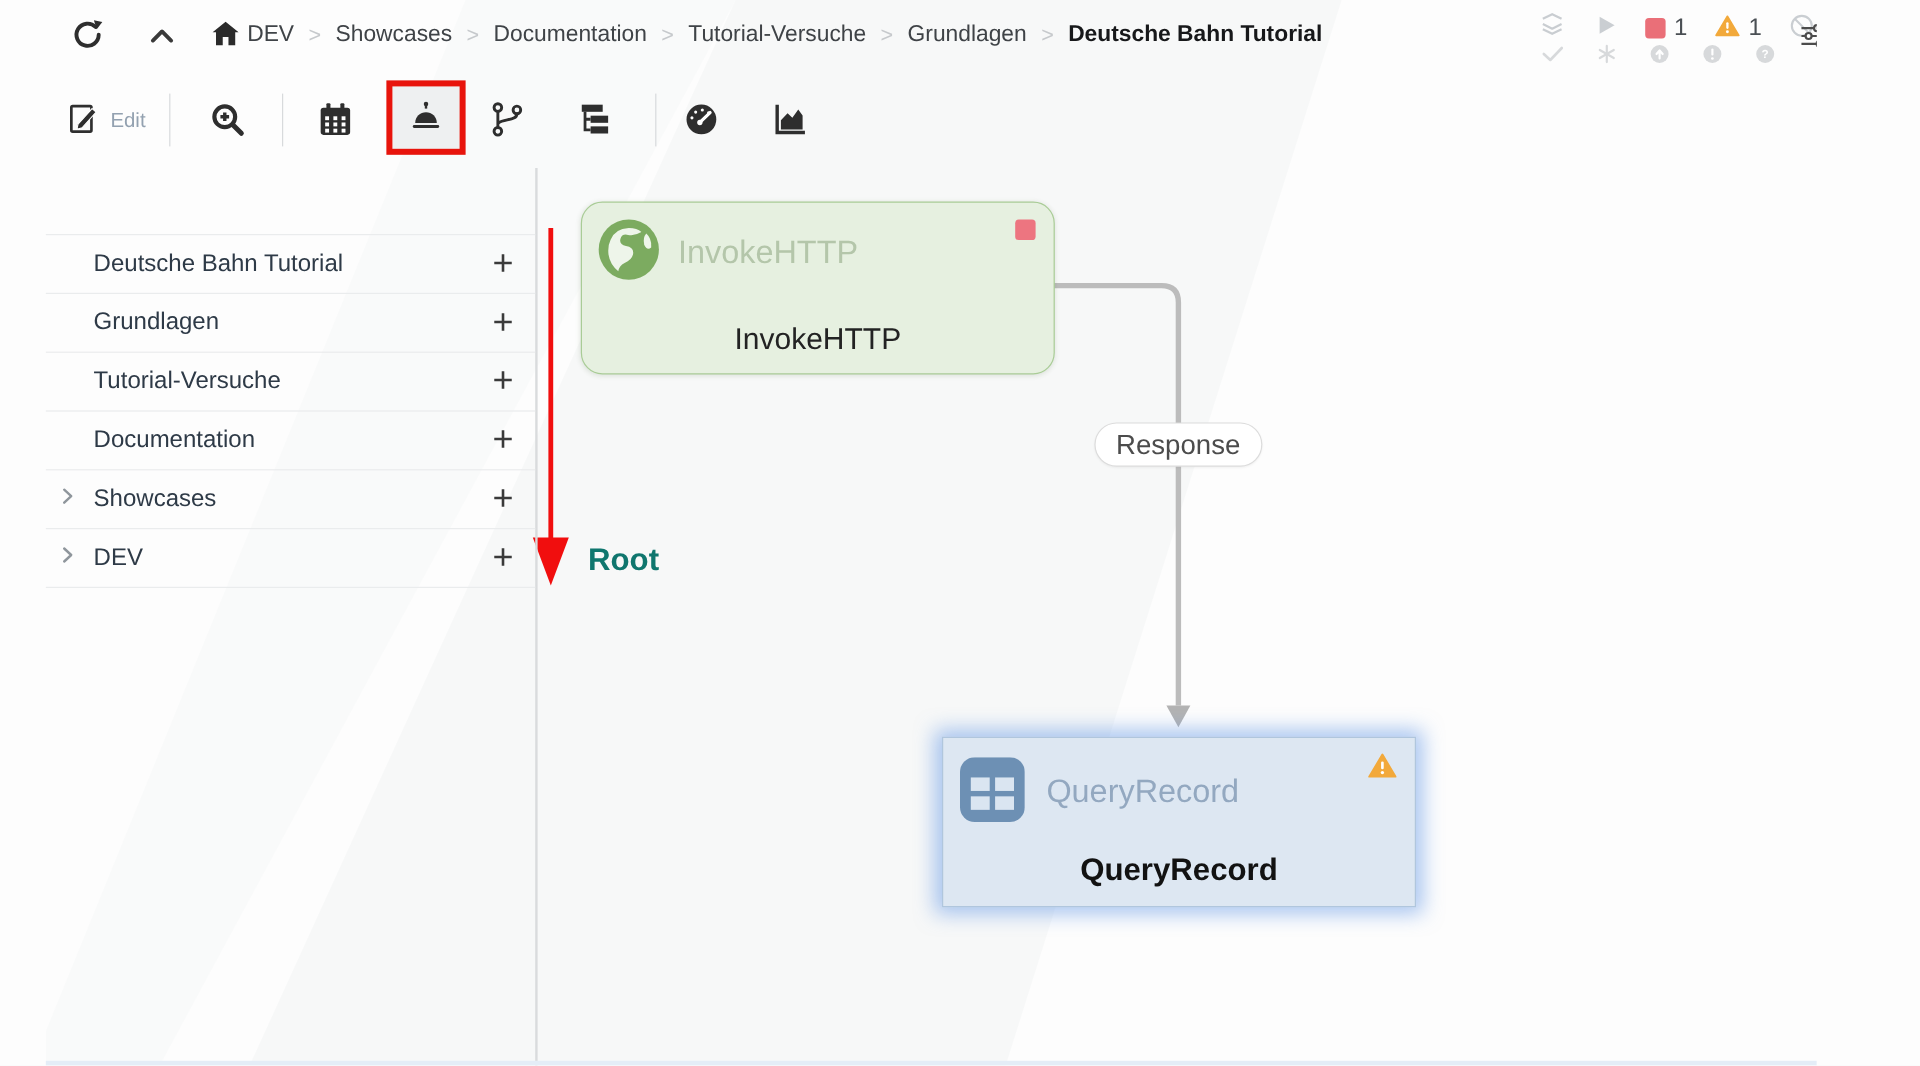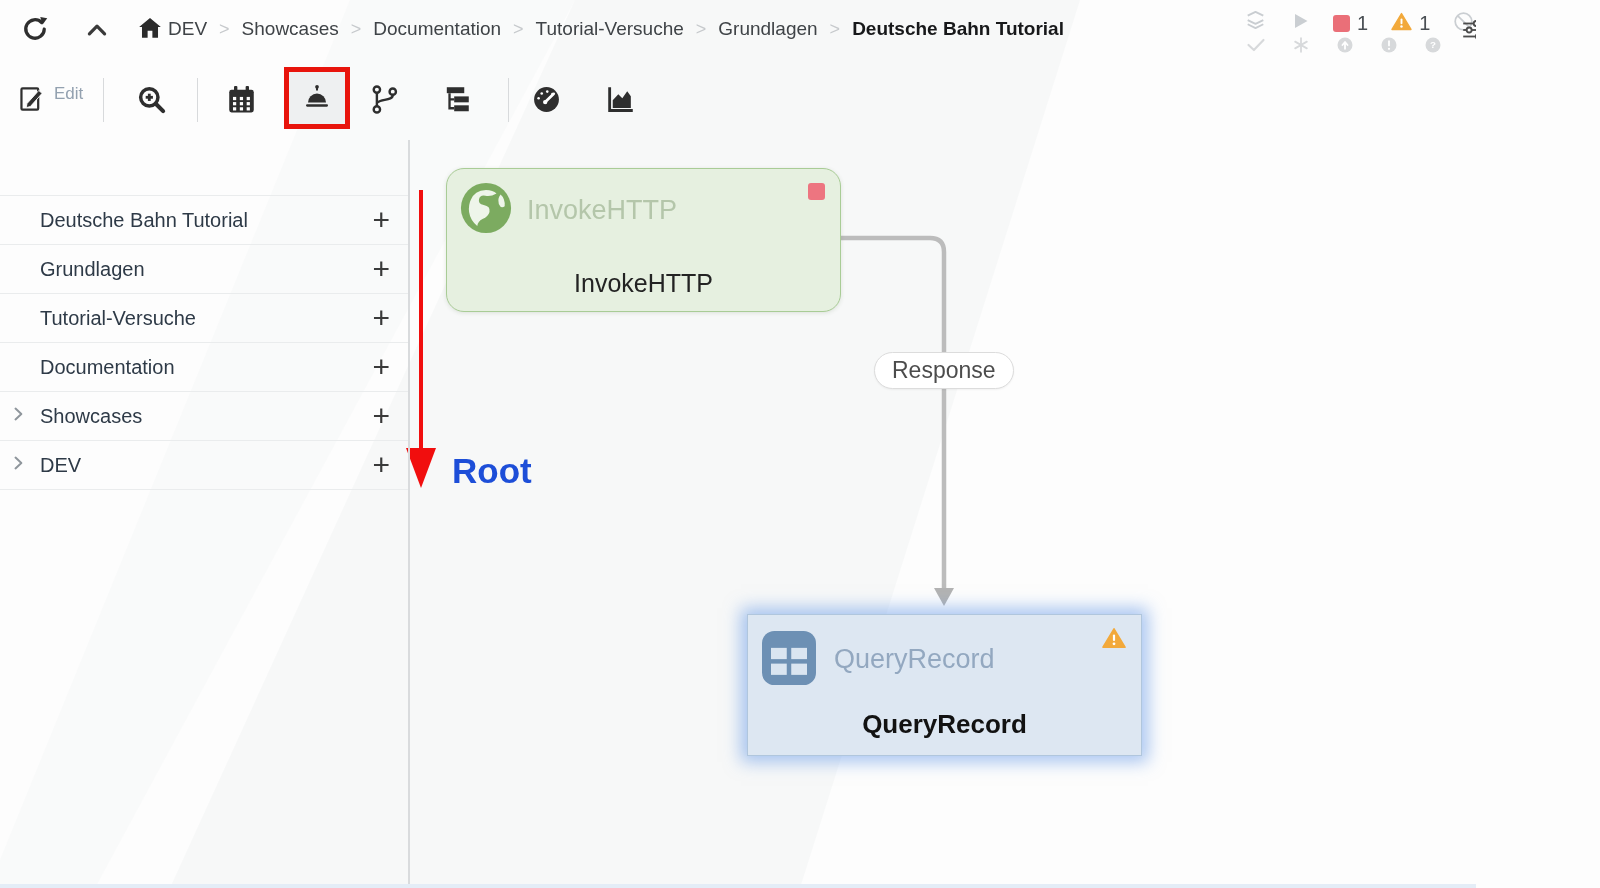--- a/index.html
+++ b/index.html
@@ -1,18 +1,18 @@
 <!DOCTYPE html>
 <html><head>
 <meta charset="utf-8">
 <style>
   html,body{margin:0;padding:0;}
   body{width:1600px;height:888px;overflow:hidden;background:#fdfdfd;
        font-family:"Liberation Sans",sans-serif;-webkit-font-smoothing:antialiased;}
-  .stage{position:relative;width:1476px;height:888px;overflow:hidden;}
+  .stage{position:relative;width:1476px;height:888px;overflow:hidden;margin-left:38px;}
   .diag{position:absolute;inset:0;background:#f3f5f5;opacity:.6;z-index:0;
         clip-path:polygon(575px 0,1080px 0,800px 888px,170px 888px);}
   .diag2{position:absolute;inset:0;background:#f6f7f7;opacity:.5;z-index:0;
         clip-path:polygon(350px 0,575px 0,95px 888px,0px 888px,0px 860px);}
   .bottom-strip{position:absolute;left:0;right:0;bottom:0;height:4px;background:#e4edf7;z-index:4;}
 
   
   .hdr-icon{position:absolute;z-index:3;cursor:pointer;}
   .crumbs{position:absolute;left:168px;top:0;height:58px;display:flex;align-items:center;gap:12px;z-index:3;}
   .crumb{font-size:19px;color:#3f4347;white-space:nowrap;cursor:pointer;}
@@ -24,21 +24,21 @@
   .stat-group{display:flex;align-items:center;gap:7px;}
   .stat-count{font-size:20px;color:#4a4f54;}
   .stop-sq{width:17px;height:17px;border-radius:3px;background:#ea6f78;}
   .sliders-group{position:absolute;left:1460px;top:17px;display:flex;align-items:center;gap:8px;z-index:3;}
   .sliders-count{font-size:22px;color:#6e7378;}
   .win-icon{position:absolute;left:1527px;top:6px;width:24px;height:24px;background:#ffffff;
             border:3px solid #5d5d5d;border-radius:2px;box-shadow:-5px 5px 0 #a2a2a2;z-index:3;cursor:pointer;}
 
   
   .tb-divider{position:absolute;width:1px;height:44px;background:#d8dadc;top:78px;z-index:3;}
-  .edit-btn{position:absolute;left:18px;top:84px;display:flex;align-items:flex-start;gap:9px;z-index:3;cursor:pointer;}
+  .edit-btn{position:absolute;left:18px;top:84px;display:flex;align-items:center;gap:9px;z-index:3;cursor:pointer;}
   .edit-label{font-size:17px;color:#93a1b0;}
   .tb-icon{position:absolute;z-index:3;cursor:pointer;}
   .red-box{position:absolute;left:284px;top:67px;width:56px;height:52px;background:#eef0f1;
            border:5px solid #e8140c;z-index:3;display:flex;align-items:center;justify-content:center;cursor:pointer;}
 
   
   .svc-header{position:absolute;left:0;top:140px;width:408px;height:54px;z-index:3;}
   .svc-title{position:absolute;left:158px;top:12px;font-size:24px;color:#8d9aa9;}
   .svc-ic{position:absolute;top:14px;cursor:pointer;}
   .svc-list{position:absolute;left:0;top:195px;width:408px;z-index:3;border-top:1px solid #eaeced;}
@@ -60,21 +60,21 @@
   .node-name{position:absolute;left:0;right:0;bottom:13px;text-align:center;font-size:25px;color:#232323;}
   .node-name-bold{position:absolute;left:0;right:0;bottom:15px;text-align:center;font-size:26px;font-weight:bold;color:#121212;}
   .node-stop{position:absolute;right:15px;top:14px;width:17px;height:17px;border-radius:3px;background:#ed7580;}
   .node-warn{position:absolute;right:15px;top:12px;}
   .node-ic{position:absolute;left:11px;top:11px;}
   .node-ic-qr{position:absolute;left:14px;top:16px;}
 
   .response-pill{position:absolute;left:874px;top:352px;z-index:2;background:#ffffff;border:1.5px solid #dcdcdc;
                  border-radius:20px;padding:4px 17px;font-size:23px;color:#4c4c4c;cursor:pointer;
                  box-shadow:0 1px 2px rgba(0,0,0,.05);}
-  .root-label{position:absolute;left:452px;top:451px;z-index:3;font-size:35px;font-weight:bold;color:#1d4ed8;}
+  .root-label{position:absolute;left:452px;top:451px;z-index:3;font-size:26px;font-weight:bold;color:#0f766e;}
 </style>
 </head>
 <body>
 
 <div class="stage">
   <div class="diag"></div>
   <div class="diag2"></div>
 
   <div class="hdr-icon" style="left:20px;top:14px;">
     <svg width="30" height="30" viewBox="0 0 24 24">

